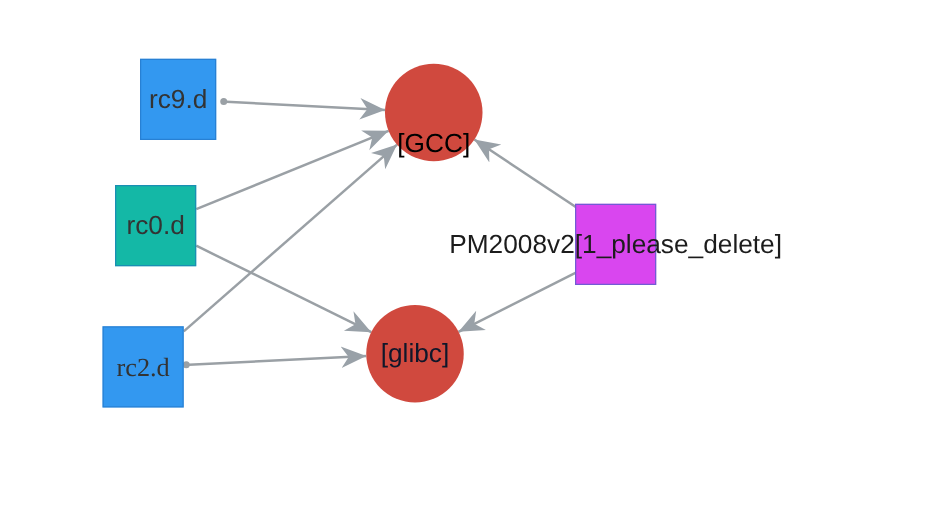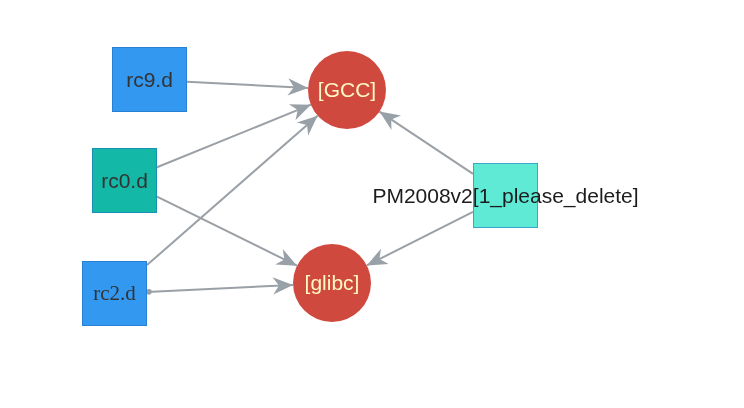--- a/index.html
+++ b/index.html
@@ -52,32 +52,32 @@
       <circle cx="178.99731679482724" cy="81.28874975973179" r="2.8" fill="#9aa0a5"></circle>
       <line x1="157" y1="167.2808988764045" x2="310.87399913345246" y2="104.69394641987664" stroke="#9aa0a5" stroke-width="2" marker-end="url(#arrowhead)"></line>
       <line x1="147" y1="265.0537634408602" x2="317.6534187729905" y2="115.68614743955455" stroke="#9aa0a5" stroke-width="2" marker-end="url(#arrowhead)"></line>
       <line x1="473" y1="173.86750788643533" x2="379.4657091009858" y2="111.60966757194953" stroke="#9aa0a5" stroke-width="2" marker-end="url(#arrowhead)"></line>
       <line x1="157" y1="196.55421686746988" x2="297.0334899348292" y2="265.7273865943132" stroke="#9aa0a5" stroke-width="2" marker-end="url(#arrowhead)"></line>
       <line x1="147" y1="291.9310344827586" x2="293.04536661594693" y2="284.88056850819567" stroke="#9aa0a5" stroke-width="2" marker-end="url(#arrowhead)"></line>
       <circle cx="148.99767350687452" cy="291.8345950720819" r="2.8" fill="#9aa0a5"></circle>
       <line x1="473" y1="211.89048991354468" x2="366.8222412171854" y2="265.4383509711601" stroke="#9aa0a5" stroke-width="2" marker-end="url(#arrowhead)"></line>
     </svg>
   <div id="nodes-layer">
-      <div class="node square" style="left: 112px; top: 47px; width: 75px; height: 65px; background: rgb(51, 152, 240);">
+      <div class="node square" style="left: 112px; top: 47px; width: 61px; height: 65px; background: rgb(51, 152, 240);">
         <span class="node-label" style="color: rgb(51, 51, 51);">rc9.d</span>
       </div>
       <div class="node square" style="left: 92px; top: 148px; width: 65px; height: 65px; background: #14b8a6;">
         <span class="node-label" style="color: rgb(51, 51, 51);">rc0.d</span>
       </div>
       <div class="node square" style="left: 82px; top: 261px; width: 65px; height: 65px; background: rgb(51, 152, 240); font-family: Liberation Serif, serif;">
         <span class="node-label" style="color: rgb(51, 51, 51);">rc2.d</span>
       </div>
-      <div class="node square" style="left: 473px; top: 163px; width: 65px; height: 65px; background: #5eead4;">
+      <div class="node square" style="left: 460px; top: 163px; width: 65px; height: 65px; background: #d946ef;">
         <span class="node-label" style="color: rgb(28, 28, 28);">PM2008v2[1_please_delete]</span>
       </div>
       <div class="node circle" style="left: 308px; top: 51px; width: 78px; height: 78px; background: rgb(208, 73, 62);">
-        <span class="node-label" style="color: #fef9c3;">[GCC]</span>
+        <span class="node-label" style="color: #000000; margin-top: 25px;">[GCC]</span>
       </div>
       <div class="node circle" style="left: 293px; top: 244px; width: 78px; height: 78px; background: rgb(208, 73, 62);">
-        <span class="node-label" style="color: #fef9c3;">[glibc]</span>
+        <span class="node-label" style="color: #0f172a;">[glibc]</span>
       </div>
     </div>
 </div>
 
 </body></html>

